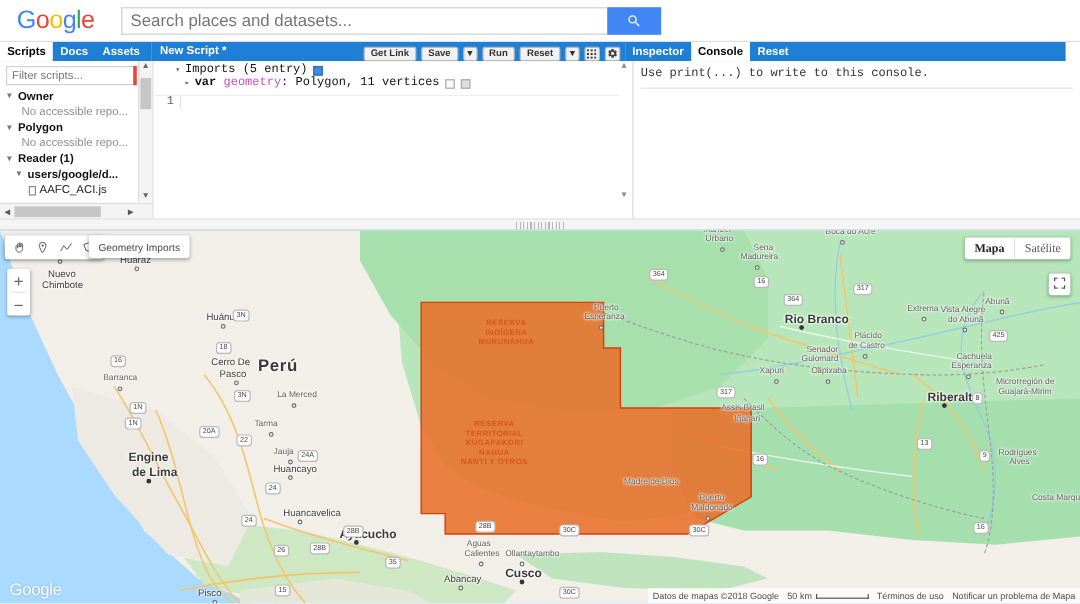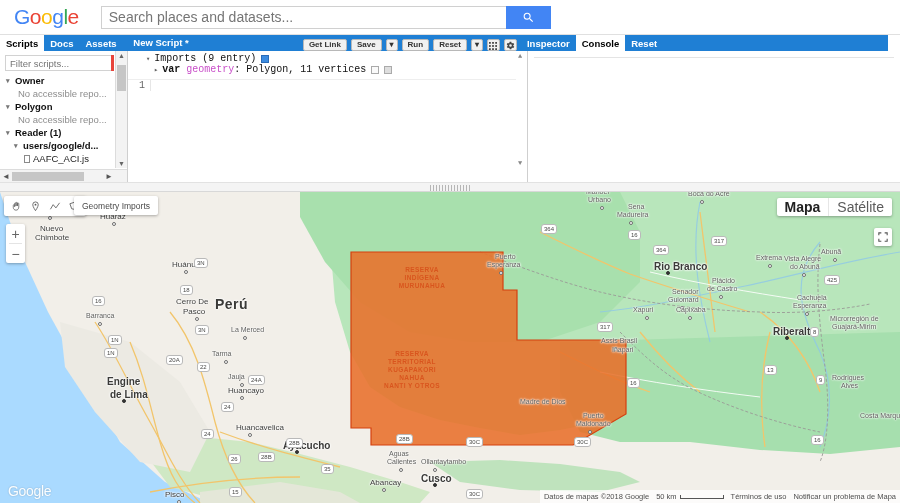--- a/index.html
+++ b/index.html
@@ -205,21 +205,21 @@
     background: #fff; border-radius: 2px; box-shadow: 0 1px 3px rgba(0,0,0,.3);
   }
   .zbtn { height: 19px; display:flex; align-items:center; justify-content:center;
           font-size: 14px; color: #666; cursor: pointer; }
   .zdiv { height:1px; background:#e4e4e4; margin: 0 3px; }
   .maptype {
     position: absolute; right: 8px; top: 6px; height: 18px;
     background: #fff; border-radius: 2px; box-shadow: 0 1px 3px rgba(0,0,0,.3);
     display: flex; align-items: stretch;
   }
-  .mt { font-size: 14px; padding: 0 8px; display:flex; align-items:center; cursor:pointer; color:#5b5b5b; }
+  .mt { font-size: 10px; padding: 0 8px; display:flex; align-items:center; cursor:pointer; color:#5b5b5b;font-family:Liberation Serif, serif; }
   .mt.active { font-weight: bold; color: #222; border-right: 1px solid #e6e6e6; }
   .fullscr {
     position: absolute; right: 8px; top: 36px; width: 18px; height: 18px;
     background: #fff; border-radius: 2px; box-shadow: 0 1px 3px rgba(0,0,0,.3);
     display:flex; align-items:center; justify-content:center; cursor:pointer;
   }
   .gwatermark {
     position: absolute; left: 8px; bottom: 4px; font-size: 14px;
     color: #fff; opacity: .95; letter-spacing: -.3px;
     text-shadow: 0 0 2px rgba(0,0,0,.25);
@@ -346,21 +346,21 @@
       <div class="hscroll">
         <div class="harrow">◄</div>
         <div class="hthumb"></div>
         <div class="harrow" style="margin-left:auto;margin-right:12px">►</div>
       </div>
     </div>
 
     <div class="editor">
       <div class="imports-row">
         <span class="tw">▾</span>
-        <span>Imports (9 entry)</span>
+        <span>Imports (5 entry)</span>
         <span class="blue-sq"></span>
       </div>
       <div class="import-line">
         <span class="tw">▸</span>
         <span class="kw">var</span>
         <span>&nbsp;</span>
         <span class="varname">geometry</span>
         <span>: Polygon, 11 vertices</span>
         <span class="sq-btn"></span>
         <span class="sq-btn gray"></span>
@@ -369,20 +369,21 @@
         <div class="gutter">1</div>
         <div class="codeline"></div>
       </div>
       <div class="ed-scroll">
         <div class="ed-tri" style="top:1px">▲</div>
         <div class="ed-tri" style="bottom:1px">▼</div>
       </div>
     </div>
 
     <div class="console">
+      <div class="console-text">Use print(...) to write to this console.</div>
       <div class="console-rule"></div>
     </div>
   </div>
 
   <div class="splitter">
     <div class="grip"></div>
   </div>
 
   <div class="map">
 

